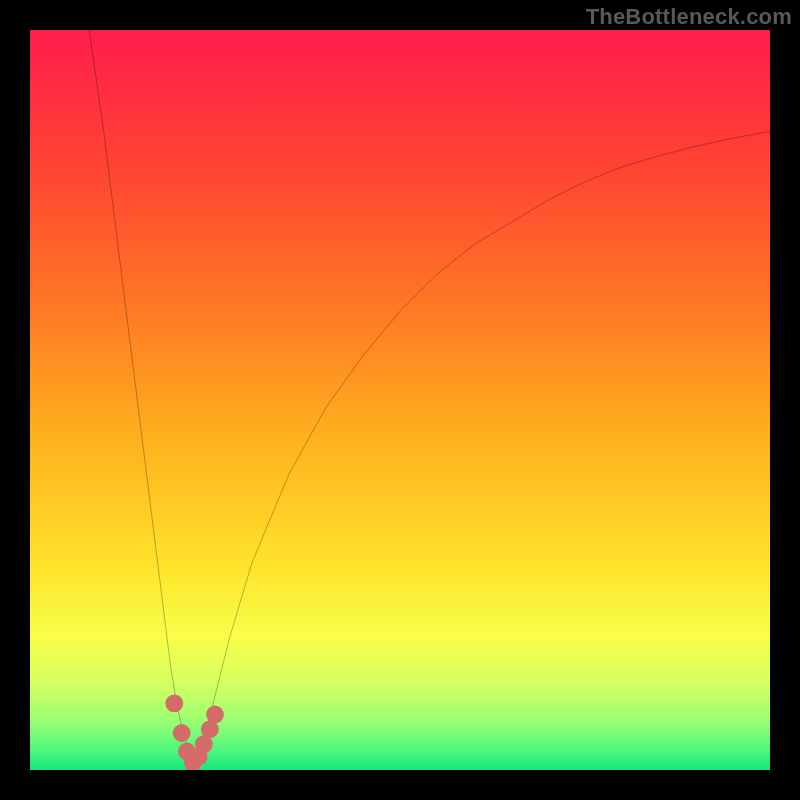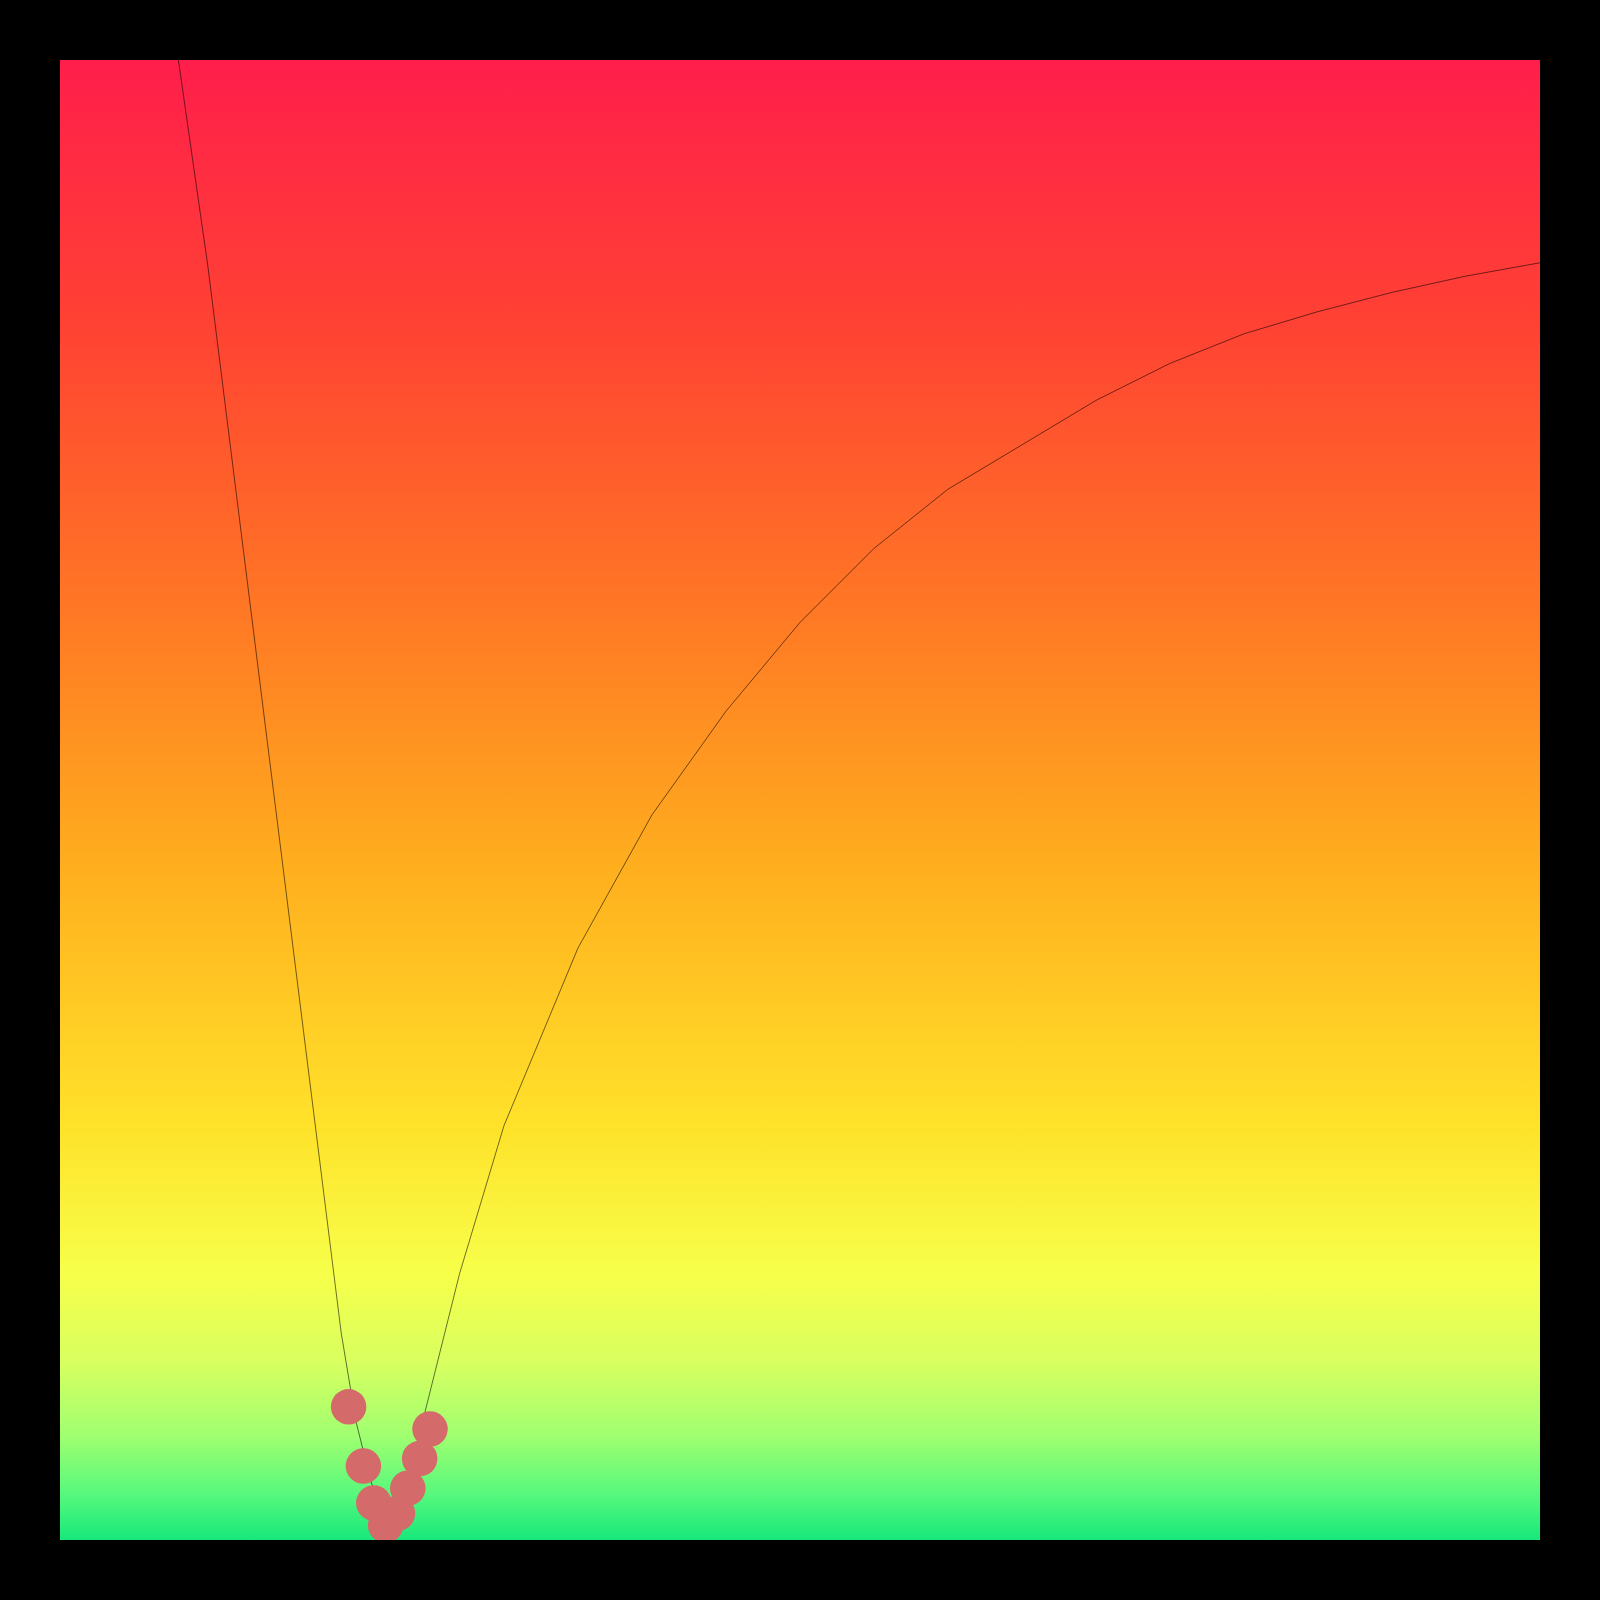--- a/index.html
+++ b/index.html
@@ -87,14 +87,15 @@
           <circle cx="22" cy="99" r="1.2" fill="#d46a6a"></circle>
           <circle cx="22.8" cy="98.2" r="1.2" fill="#d46a6a"></circle>
           <circle cx="23.5" cy="96.5" r="1.2" fill="#d46a6a"></circle>
           <circle cx="24.3" cy="94.5" r="1.2" fill="#d46a6a"></circle>
           <circle cx="25" cy="92.5" r="1.2" fill="#d46a6a"></circle>
         </g>
     </svg>
 
   </div>
 
+  <div class="watermark">TheBottleneck.com</div>
 
 </div>
 
 </body></html>

